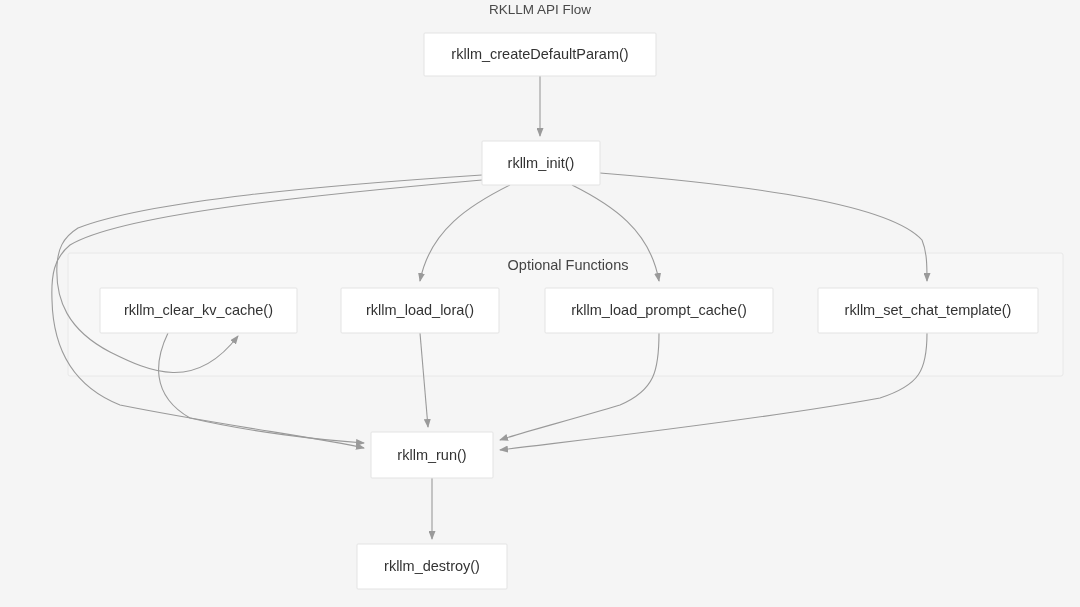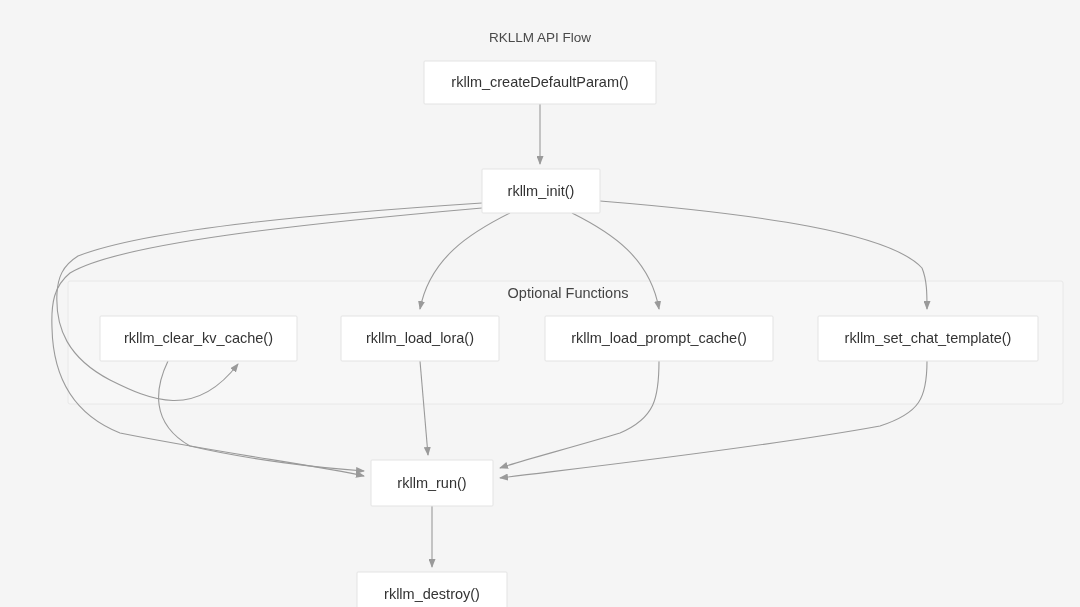--- a/index.html
+++ b/index.html
@@ -12,21 +12,20 @@
     height: 607px;
     background: #f5f5f5;
     font-family: "Liberation Sans", sans-serif;
     overflow: hidden;
     position: relative;
   }
   #diagram-root {
     position: relative;
     width: 1080px;
     height: 459px;
-    margin-top: 28px;
   }
   svg#flow-svg {
     position: absolute;
     left: 0;
     top: 0;
     width: 1080px;
     height: 607px;
   }
   .edge-path {
     fill: none;

